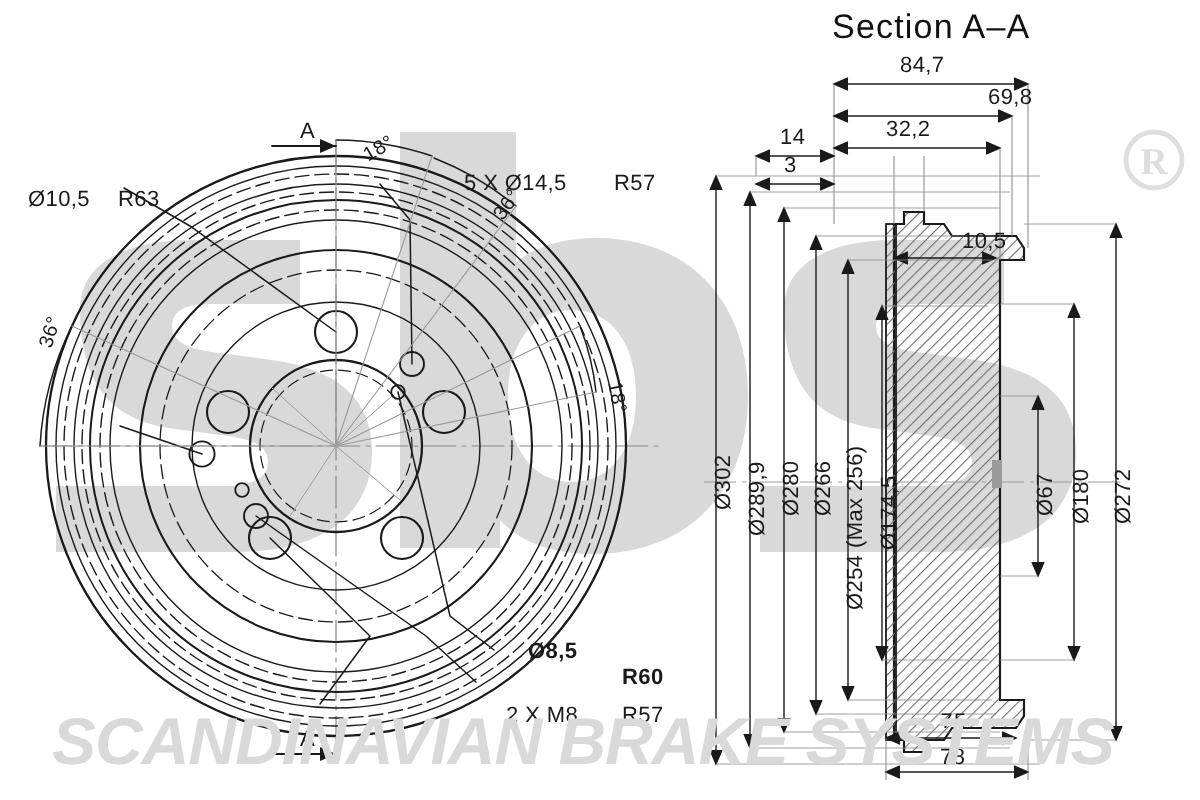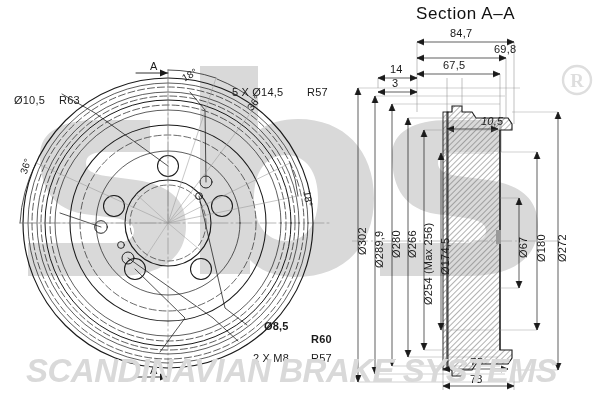--- a/index.html
+++ b/index.html
@@ -292,24 +292,24 @@
   <div class="lbl sm rot-ang5" style="left:312px; top:190px;">18°</div>
   <div class="lbl" style="left:264px; top:320px;font-weight:bold;">Ø8,5</div>
   <div class="lbl" style="left:311px; top:333px;font-weight:bold;">R60</div>
   <div class="lbl" style="left:253px; top:352px;text-align:center;">2 X M8</div>
   <div class="lbl" style="left:311px; top:352px;">R57</div>
   <div class="lbl" style="left:150px; top:60px;">A</div>
   <div class="lbl" style="left:150px; top:364px;">A</div>
 
   <div class="lbl" style="left:450px; top:27px;">84,7</div>
   <div class="lbl" style="left:446px; top:43px;margin-left:48px;">69,8</div>
-  <div class="lbl" style="left:443px; top:59px;">67,5</div>
+  <div class="lbl" style="left:443px; top:59px;">32,2</div>
   <div class="lbl" style="left:390px; top:63px;">14</div>
   <div class="lbl" style="left:392px; top:77px;">3</div>
-  <div class="lbl" style="left:481px; top:115px;font-style:italic;">10,5</div>
+  <div class="lbl" style="left:481px; top:115px;">10,5</div>
   <div class="lbl" style="left:470px; top:356px;font-family:Liberation Mono, monospace;">75</div>
   <div class="lbl" style="left:470px; top:373px;">78</div>
 
   <div class="lbl rot90" style="left:356px; top:255px;">Ø302</div>
   <div class="lbl rot90" style="left:373px; top:268px;">Ø289,9</div>
   <div class="lbl rot90" style="left:390px; top:258px;">Ø280</div>
   <div class="lbl rot90" style="left:406px; top:258px;">Ø266</div>
   <div class="lbl rot90" style="left:422px; top:305px;">Ø254 (Max 256)</div>
   <div class="lbl rot90" style="left:439px; top:275px;">Ø174,5</div>
 

